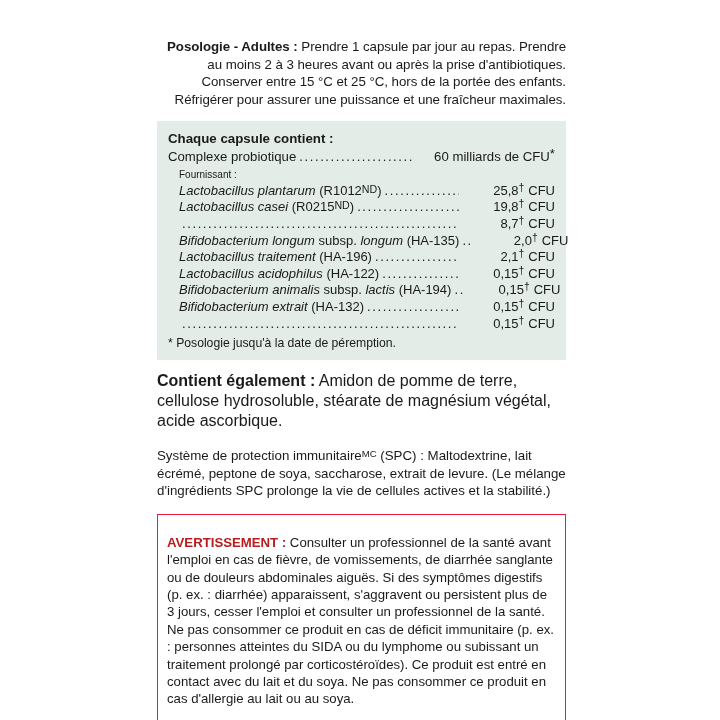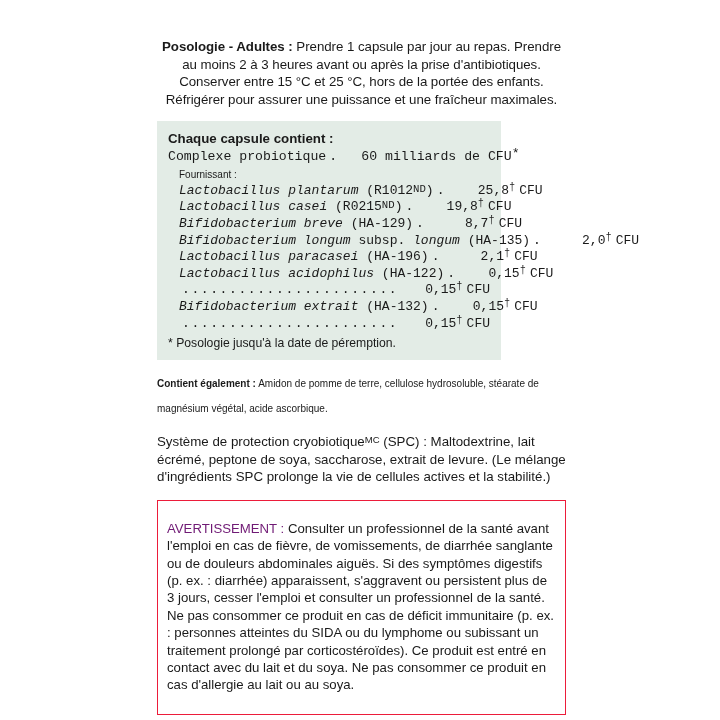--- a/index.html
+++ b/index.html
@@ -21,47 +21,46 @@
     box-sizing: border-box;
     padding: 38px 154px 0 157px;
   }
 
   
   .dosage {
     font-size: 13.3px;
     line-height: 17.6px;
     letter-spacing: -0.05px;
     margin: 0 0 13px 0;
-    text-align: center;
+    text-align: right;
   }
   .dosage b { font-weight: bold; }
 
   
   .panel {
     background: #e3ece6;
     padding: 9px 11px 9px 11px;
     box-sizing: border-box;
-    width: 344px;
+    width: 409px;
     margin-left: 0;
   }
   .panel-title {
     font-size: 13.3px;
     font-weight: bold;
     line-height: 17px;
     margin-bottom: 1px;
   }
 
   
   .row {
     display: flex;
     align-items: flex-start;
     font-size: 13px;
     line-height: 16.6px;
     white-space: nowrap;
-    font-family: Liberation Mono, monospace;
   }
   .row .nm { flex: 0 0 auto; }
   .row .leader {
     flex: 1 1 auto;
     overflow: hidden;
     white-space: nowrap;
     margin: 0 2px 0 3px;
     font-size: 13px;
     letter-spacing: 1.6px;
     color: #1a1a1a;
@@ -111,22 +110,22 @@
   }
 
   .footnotes {
     margin-top: 4px;
     font-size: 12.2px;
     line-height: 15.2px;
   }
 
   
   .contient {
-    font-size: 10px;
-    line-height: 25px;
+    font-size: 16px;
+    line-height: 20px;
     margin-top: 11px;
   }
   .contient b { font-weight: bold; }
   .spc {
     font-size: 13.3px;
     line-height: 17.4px;
     margin-top: 12px;
   }
 
   
@@ -135,22 +134,22 @@
     border: 1.4px solid #ec1c3a;
     padding: 6px 9px 7px 9px;
     box-sizing: border-box;
     width: 409px;
   }
   .warning-text {
     font-size: 13.2px;
     line-height: 17.4px;
   }
   .warning-text .hdr {
-    color: #701a75;
-    font-weight: normal;
+    color: #b91c1c;
+    font-weight: bold;
   }
 </style>
 </head>
 <body>
 
 <div class="label-page">
 
   <p class="dosage"><b>Posologie - Adultes :</b><span> Prendre 1 capsule par jour au repas. Prendre au moins 2 à 3 heures avant ou après la prise d'antibiotiques. Conserver entre 15 °C et 25 °C, hors de la portée des enfants. Réfrigérer pour assurer une puissance et une fraîcheur maximales.</span></p>
 
   <div class="panel">
@@ -172,44 +171,44 @@
         <span class="val"><span class="num">25,8</span><sup class="dag">†</sup><span class="cfu">CFU</span></span>
       </div>
 
       <div class="row strain-row">
         <span class="nm"><i>Lactobacillus casei</i> <span>(R0215</span><sup class="nd">ND</sup><span>)</span></span>
         <span class="leader">..............................................................................</span>
         <span class="val"><span class="num">19,8</span><sup class="dag">†</sup><span class="cfu">CFU</span></span>
       </div>
 
       <div class="row strain-row">
-        <span class="nm"><i>Bifidobacterium breve</i> <span>(HA-129)</span></span>
         <span class="leader">..............................................................................</span>
         <span class="val"><span class="num">8,7</span><sup class="dag">†</sup><span class="cfu">CFU</span></span>
       </div>
 
       <div class="row strain-row">
         <span class="nm"><i>Bifidobacterium longum</i><span> subsp. </span><i>longum</i><span> (HA-135)</span></span>
         <span class="leader">..............................................................................</span>
         <span class="val"><span class="num">2,0</span><sup class="dag">†</sup><span class="cfu">CFU</span></span>
       </div>
 
       <div class="row strain-row">
-        <span class="nm"><i>Lactobacillus paracasei</i> <span>(HA-196)</span></span>
+        <span class="nm"><i>Lactobacillus traitement</i> <span>(HA-196)</span></span>
         <span class="leader">..............................................................................</span>
         <span class="val"><span class="num">2,1</span><sup class="dag">†</sup><span class="cfu">CFU</span></span>
       </div>
 
       <div class="row strain-row">
         <span class="nm"><i>Lactobacillus acidophilus</i> <span>(HA-122)</span></span>
         <span class="leader">..............................................................................</span>
         <span class="val"><span class="num">0,15</span><sup class="dag">†</sup><span class="cfu">CFU</span></span>
       </div>
 
       <div class="row strain-row">
+        <span class="nm"><i>Bifidobacterium animalis</i><span> subsp. </span><i>lactis</i><span> (HA-194)</span></span>
         <span class="leader">..............................................................................</span>
         <span class="val"><span class="num">0,15</span><sup class="dag">†</sup><span class="cfu">CFU</span></span>
       </div>
 
       <div class="row strain-row">
         <span class="nm"><i>Bifidobacterium extrait</i> <span>(HA-132)</span></span>
         <span class="leader">..............................................................................</span>
         <span class="val"><span class="num">0,15</span><sup class="dag">†</sup><span class="cfu">CFU</span></span>
       </div>
 
@@ -220,19 +219,19 @@
 
     </div>
 
     <div class="footnotes">
       <div>* Posologie jusqu'à la date de péremption.</div>
     </div>
   </div>
 
   <p class="contient"><b>Contient également :</b><span> Amidon de pomme de terre, cellulose hydrosoluble, stéarate de magnésium végétal, acide ascorbique.</span></p>
 
-  <p class="spc"><span>Système de protection cryobiotique</span><sup class="mc">MC</sup><span> (SPC) : Maltodextrine, lait écrémé, peptone de soya, saccharose, extrait de levure. (Le mélange d'ingrédients SPC prolonge la vie de cellules actives et la stabilité.)</span></p>
+  <p class="spc"><span>Système de protection immunitaire</span><sup class="mc">MC</sup><span> (SPC) : Maltodextrine, lait écrémé, peptone de soya, saccharose, extrait de levure. (Le mélange d'ingrédients SPC prolonge la vie de cellules actives et la stabilité.)</span></p>
 
   <div class="warning-box">
     <p class="warning-text"><span class="hdr">AVERTISSEMENT :</span><span> Consulter un professionnel de la santé avant l'emploi en cas de fièvre, de vomissements, de diarrhée sanglante ou de douleurs abdominales aiguës. Si des symptômes digestifs (p. ex. : diarrhée) apparaissent, s'aggravent ou persistent plus de 3 jours, cesser l'emploi et consulter un professionnel de la santé. Ne pas consommer ce produit en cas de déficit immunitaire (p. ex. : personnes atteintes du SIDA ou du lymphome ou subissant un traitement prolongé par corticostéroïdes). Ce produit est entré en contact avec du lait et du soya. Ne pas consommer ce produit en cas d'allergie au lait ou au soya.</span></p>
   </div>
 
 </div>
 
 </body></html>

